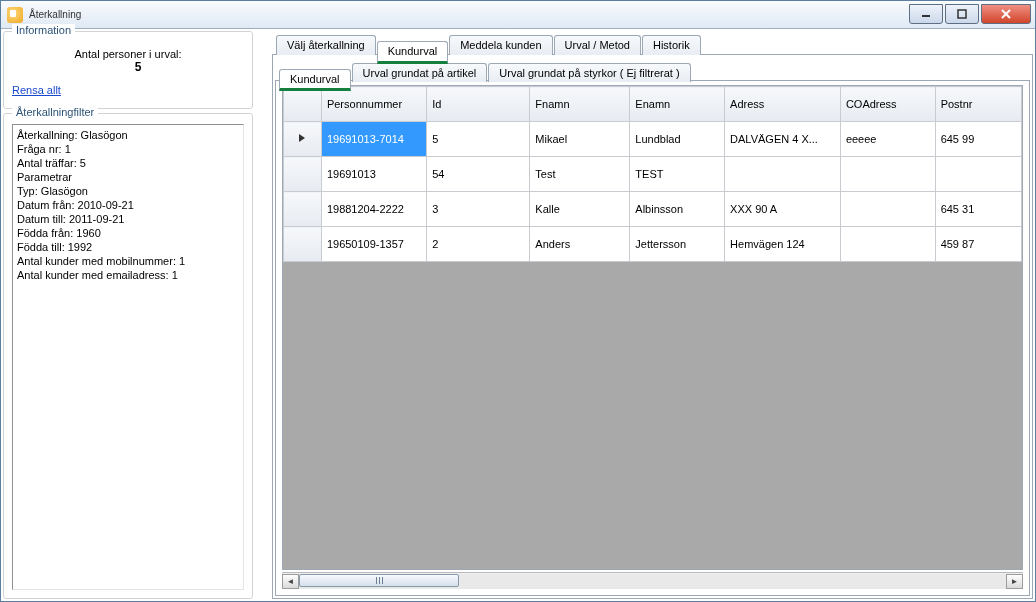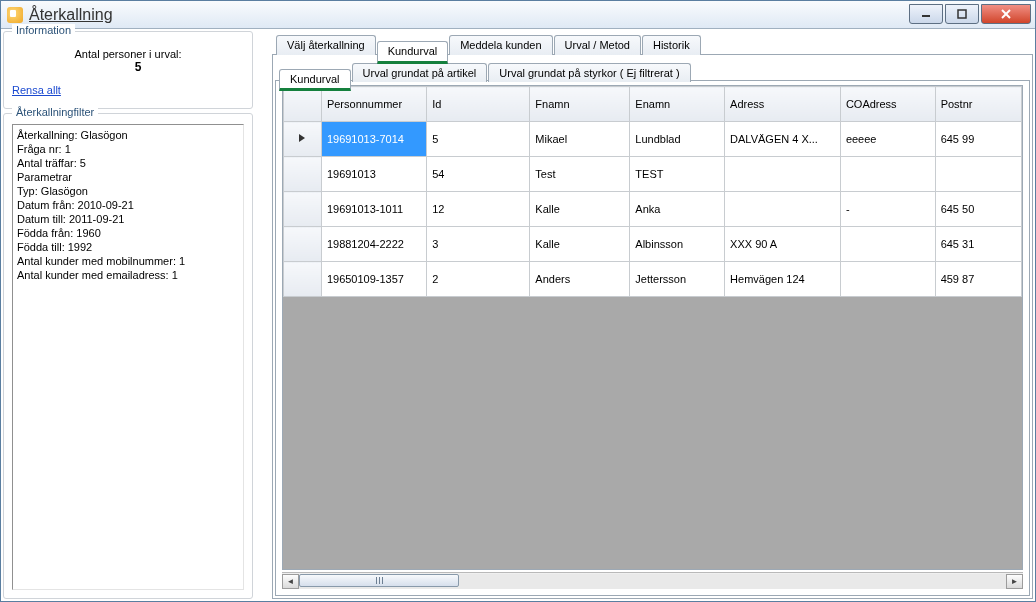--- a/index.html
+++ b/index.html
@@ -1,21 +1,21 @@
 <!DOCTYPE html>
 <html><head>
 <meta charset="utf-8">
 <style>
   * { box-sizing: border-box; margin: 0; padding: 0; }
   body { font-family: "Segoe UI", Tahoma, sans-serif; font-size: 11px; background: #f0f0f0; width: 1036px; height: 602px; overflow: hidden; }
   .window { width: 1036px; height: 602px; border: 1px solid #5a7ea0; background: #fff; display: flex; flex-direction: column; }
   .titlebar { height: 28px; background: linear-gradient(#f9fbfd, #dfe9f5); display: flex; align-items: center; border-bottom: 1px solid #a0b0c0; }
   .titlebar .icon { width: 16px; height: 16px; margin: 0 6px; background: radial-gradient(circle at 6px 6px, #fed87a, #f0a826); border-radius: 3px; position: relative; }
   .titlebar .icon::after { content:""; position:absolute; left:3px; top:3px; width:6px; height:7px; background:#fff; border-radius:1px; }
-  .titlebar .title { flex: 0 0 auto; font-size: 16px; color: #333; text-decoration: underline; }
+  .titlebar .title { flex: 0 0 auto; font-size: 10px; color: #333; }
   .titlebar .spacer { flex: 1; }
   .win-btn { width: 34px; height: 20px; margin-top: -1px; border: 1px solid #5d6f83; background: linear-gradient(#eef3fb, #cbd8ea); display: flex; align-items: center; justify-content: center; font-size: 10px; color: #333; border-radius: 0 0 3px 3px; margin-right: 2px; }
   .win-btn.close { background: linear-gradient(#f08f84, #d1452b); color: #fff; width: 50px; margin-right: 4px; }
   .win-btn svg { display:block; }
   .body { flex: 1; display: flex; padding: 2px; gap: 19px; }
   .left-col { width: 250px; display: flex; flex-direction: column; gap: 4px; }
   .groupbox { border: 1px solid #d0d4d9; border-radius: 3px; position: relative; padding: 10px 8px 8px 8px; background: #fff; }
   .groupbox .legend { position: absolute; top: -8px; left: 8px; background: #fff; padding: 0 4px; font-size: 11px; color: #2b5278; }
   .info-line { display: flex; align-items: center; margin: 6px 0 10px 0; flex-direction: column; }
   .info-line .lbl { flex: 0 0 auto; }
@@ -157,30 +157,20 @@
                     <td>19691013</td>
                     <td>54</td>
                     <td>Test</td>
                     <td>TEST</td>
                     <td></td>
                     <td></td>
                     <td></td>
                   </tr>
                   <tr>
                     <td class="rowhdr"></td>
-                    <td>19691013-1011</td>
-                    <td>12</td>
-                    <td>Kalle</td>
-                    <td>Anka</td>
-                    <td></td>
-                    <td>-</td>
-                    <td>645 50</td>
-                  </tr>
-                  <tr>
-                    <td class="rowhdr"></td>
                     <td>19881204-2222</td>
                     <td>3</td>
                     <td>Kalle</td>
                     <td>Albinsson</td>
                     <td>XXX 90 A</td>
                     <td></td>
                     <td>645 31</td>
                   </tr>
                   <tr>
                     <td class="rowhdr"></td>

